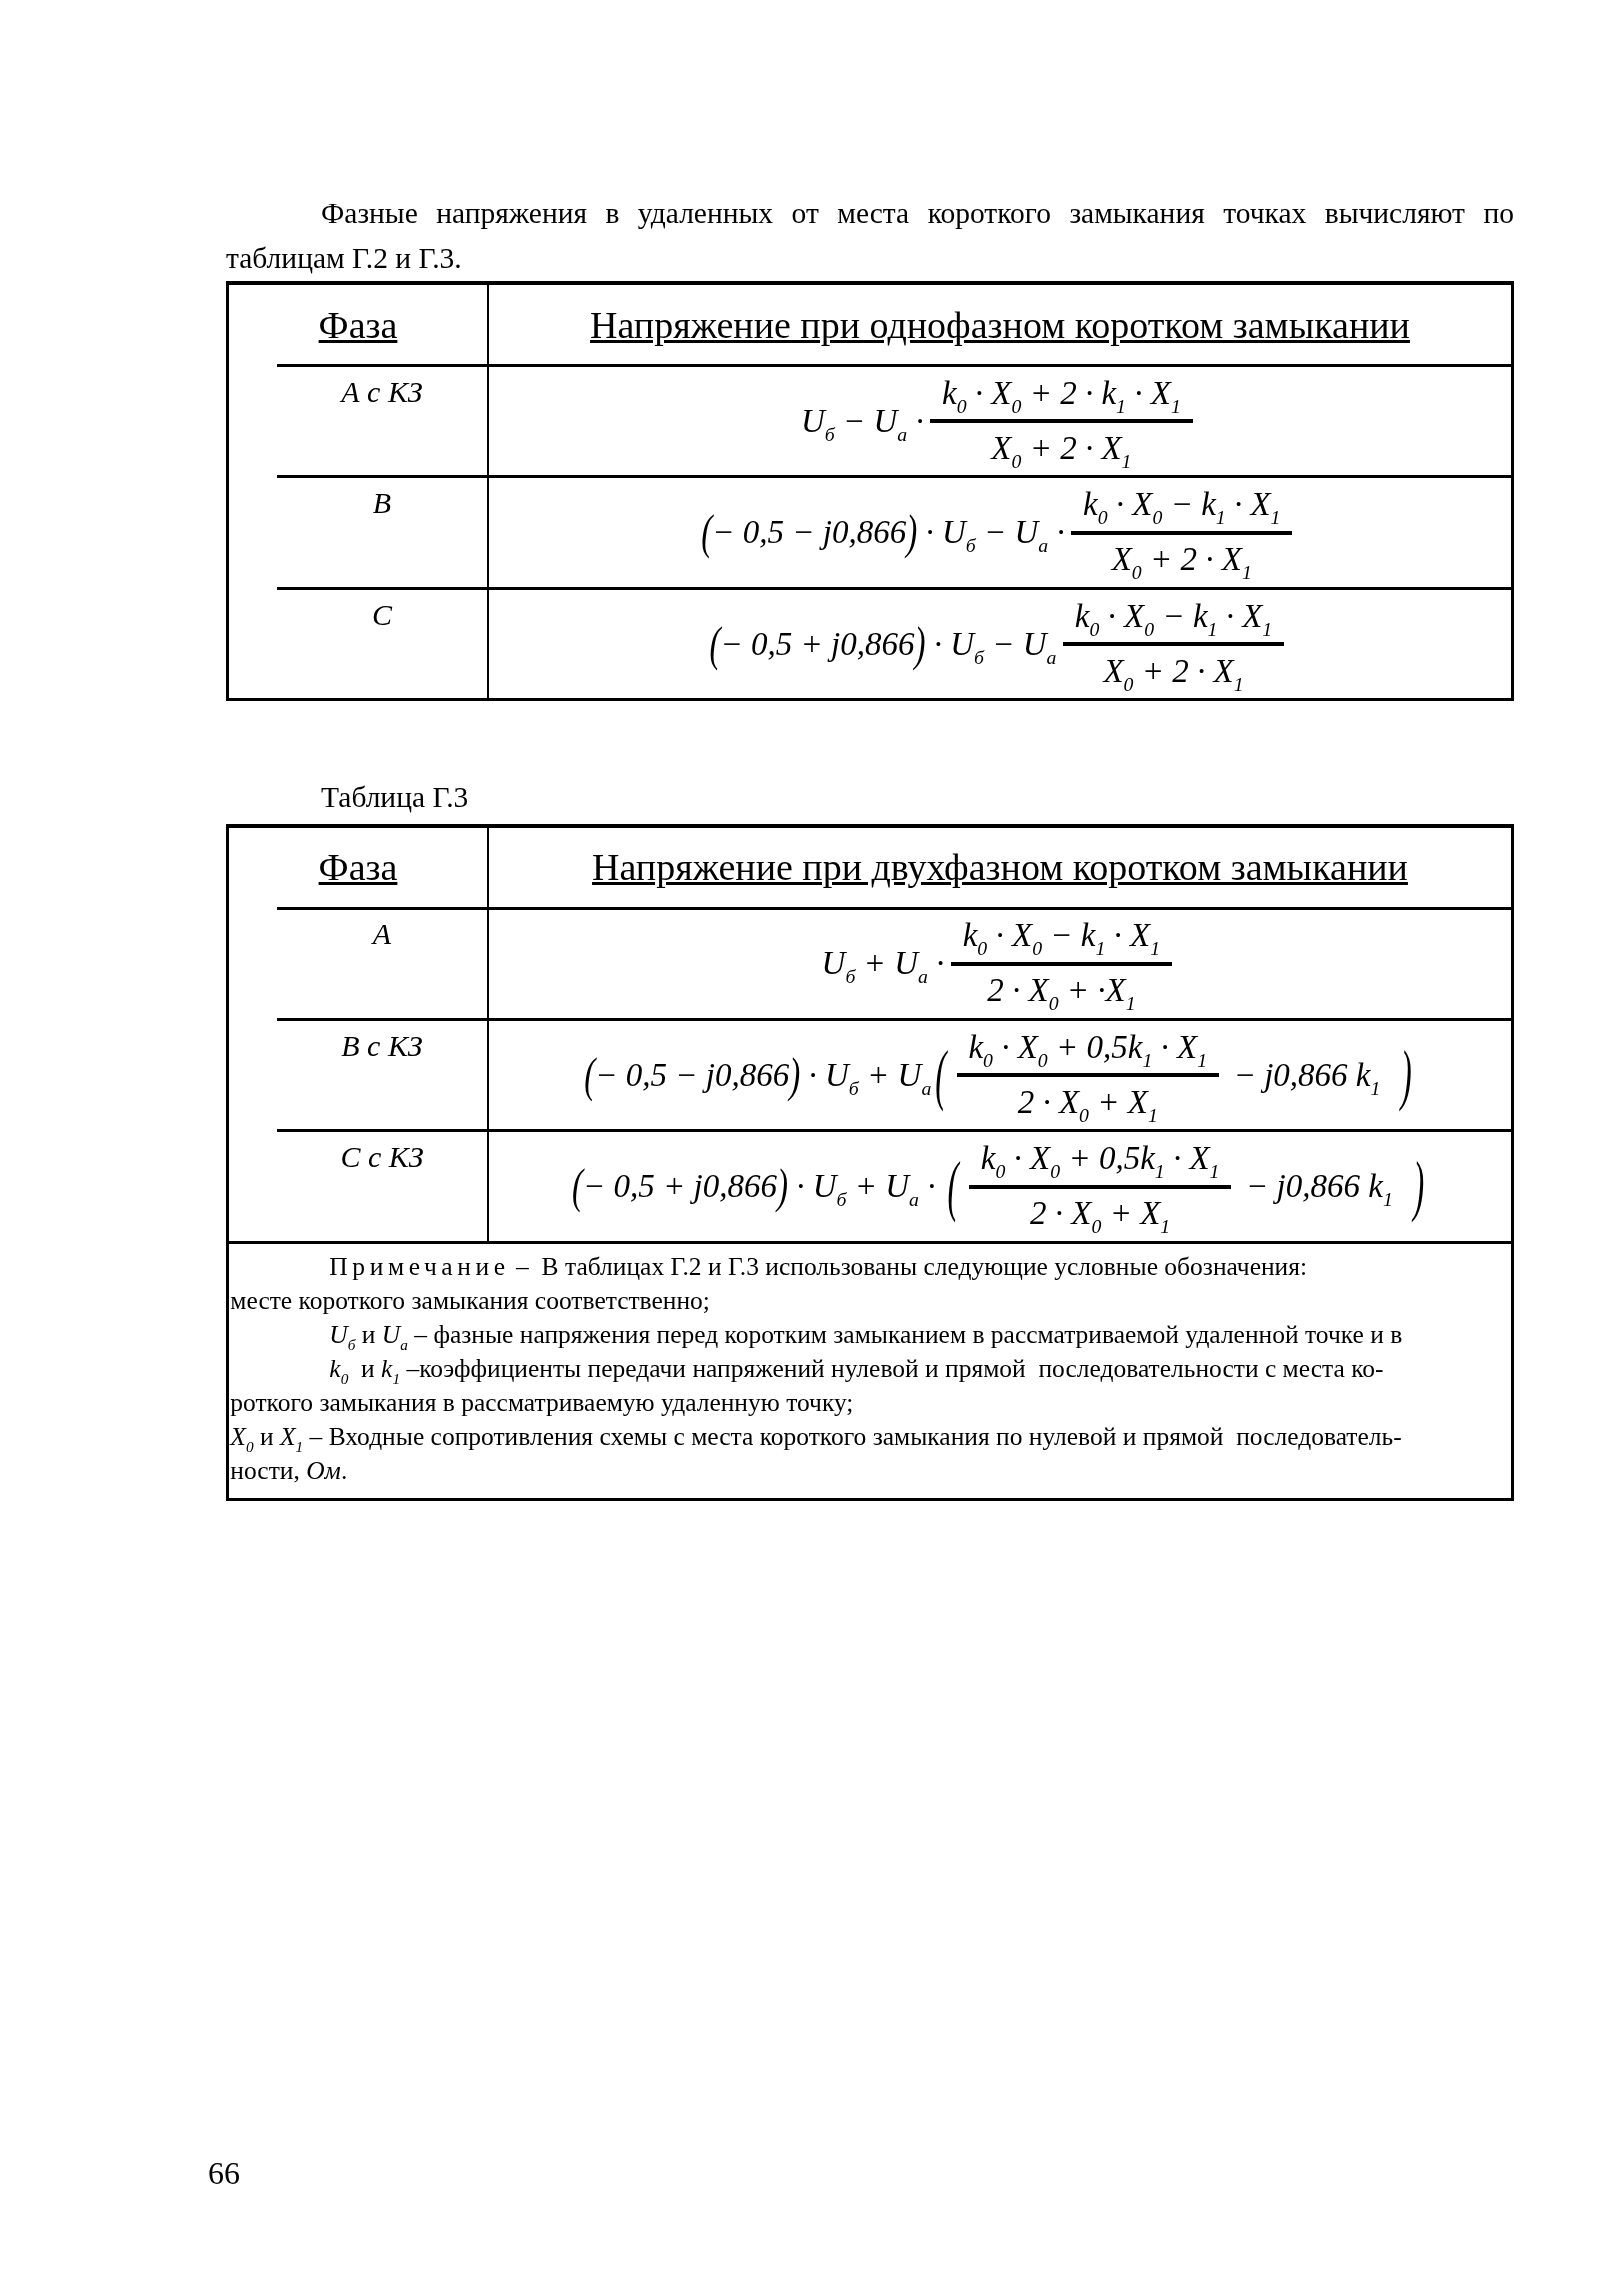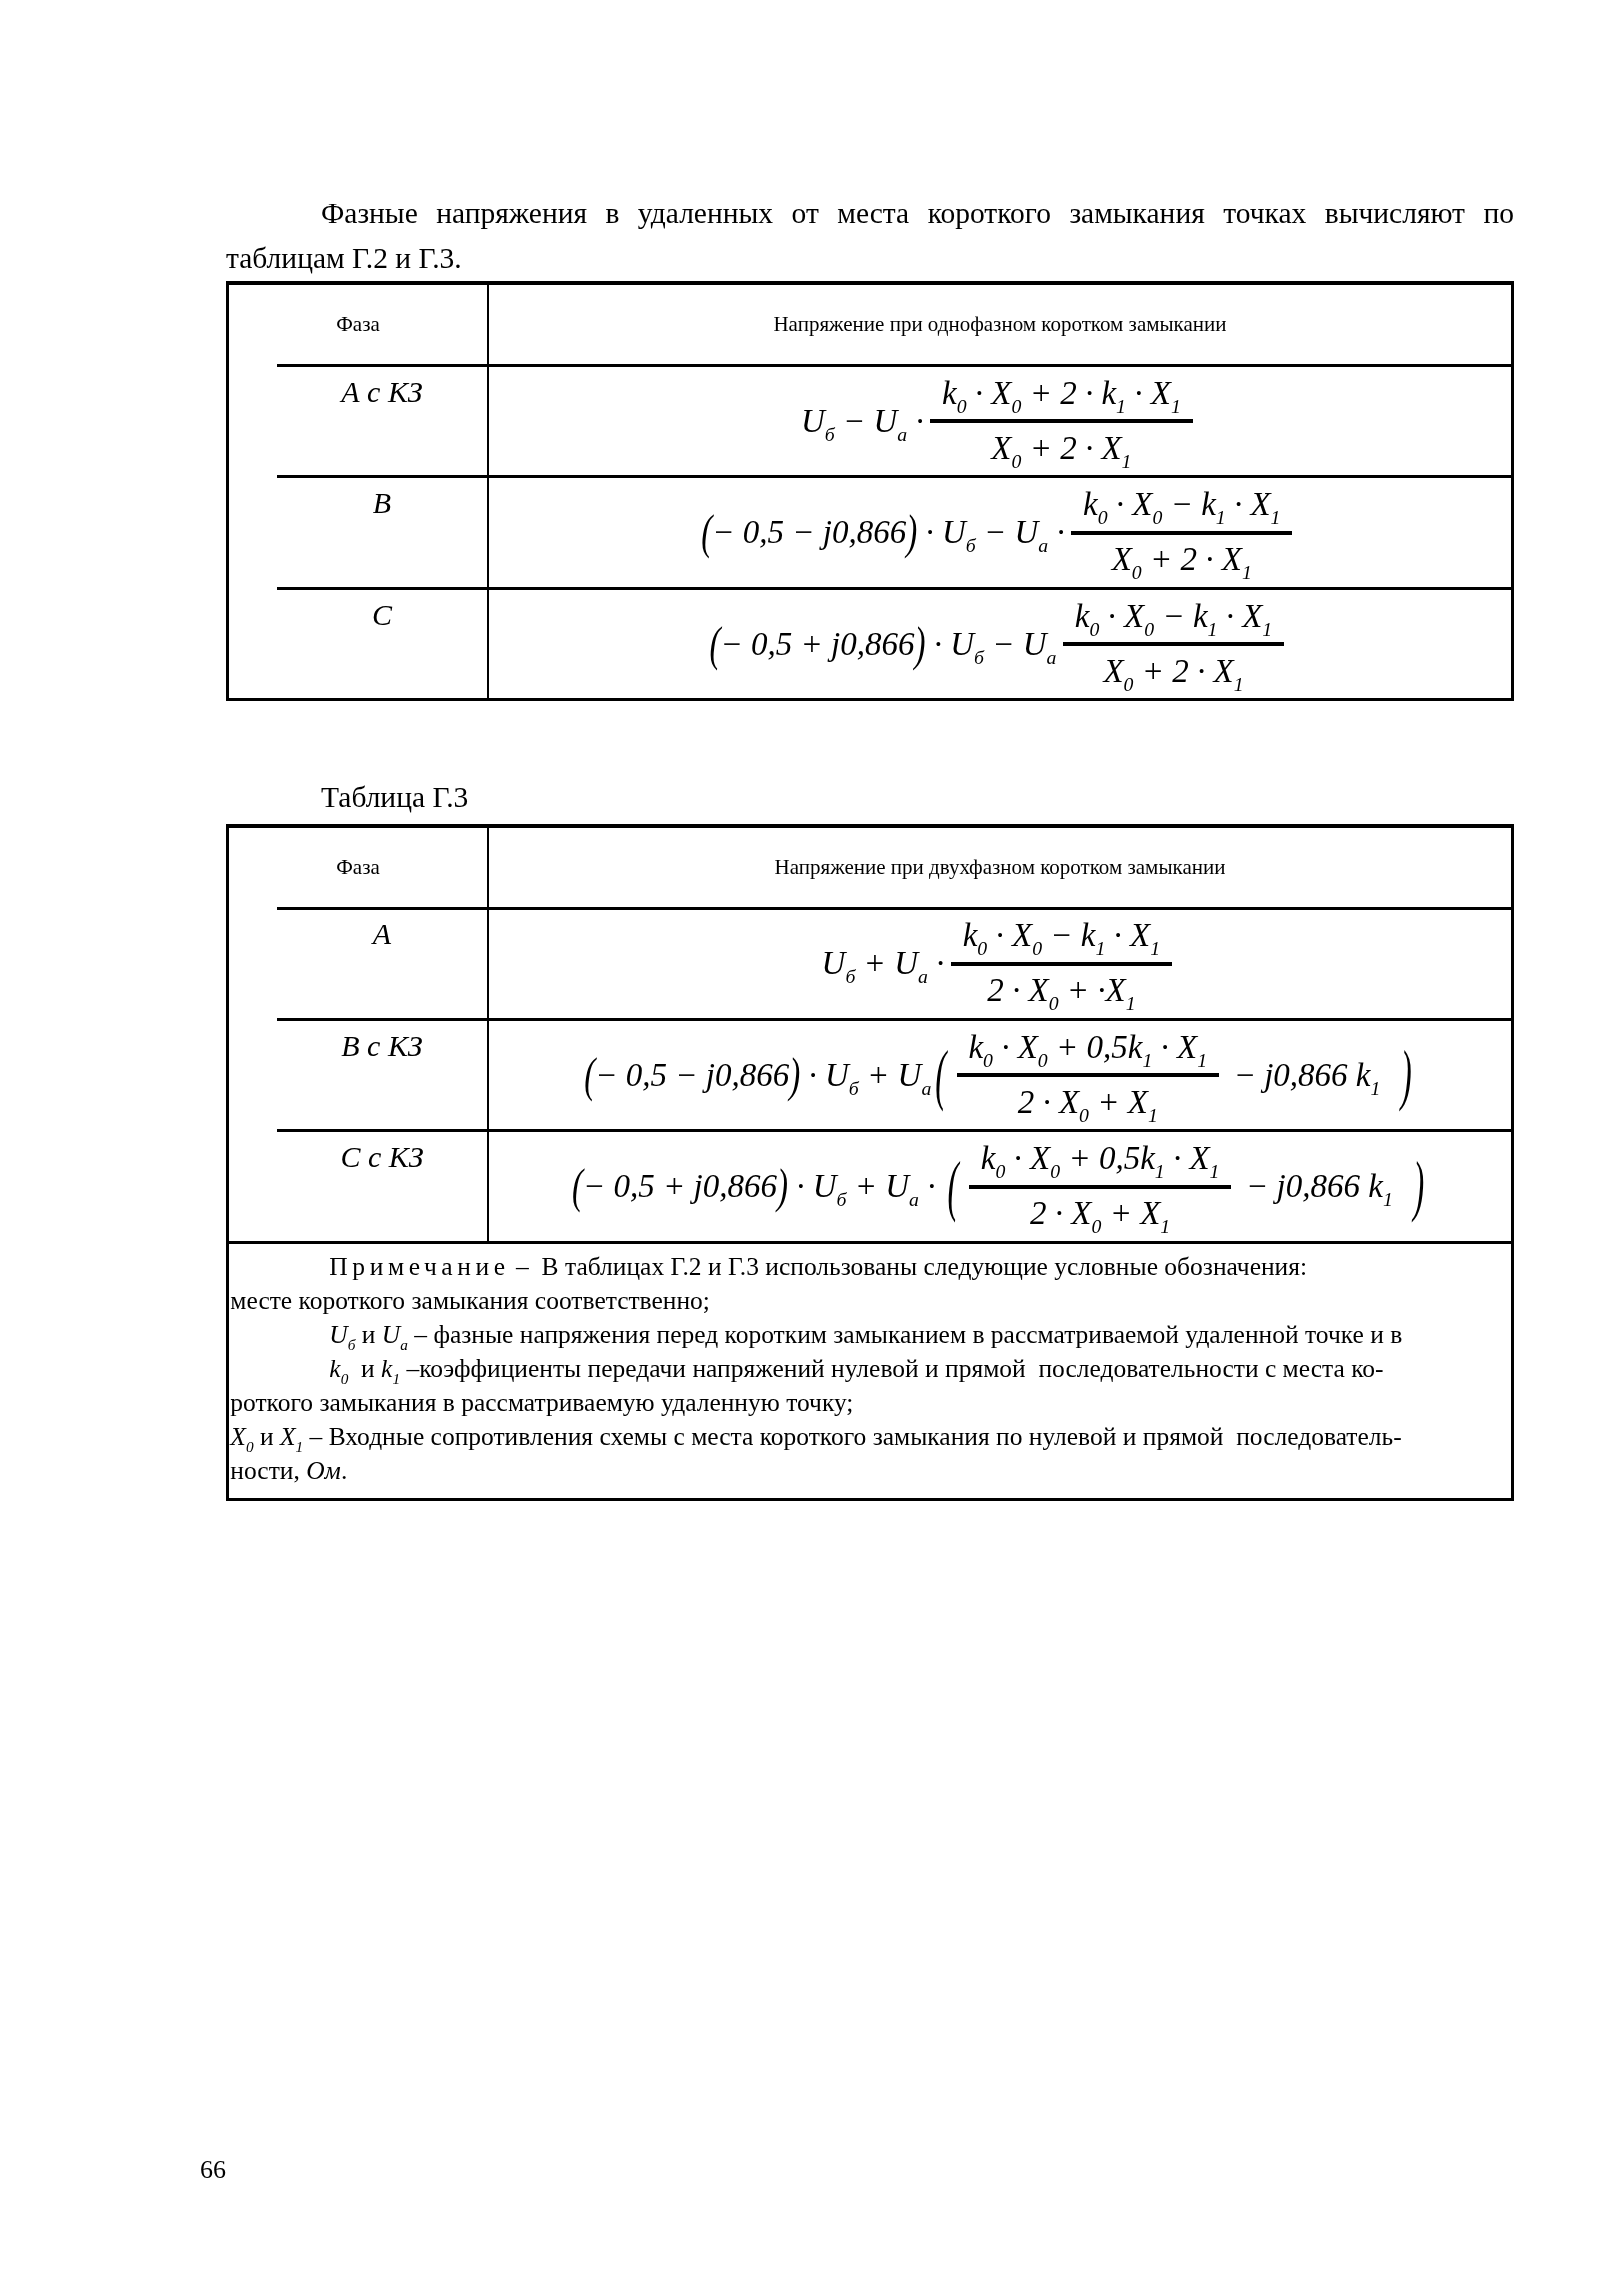--- a/index.html
+++ b/index.html
@@ -32,22 +32,23 @@
     display: grid;
     grid-template-columns: 260px 1fr;
     border: 3.9px solid #000;
     border-top-width: 4.6px;
   }
   .cell { box-sizing: border-box; }
   .cell.c1 { border-right: 2.6px solid #000; }
   .cell.h {
     min-height: 79px;
     display: flex; align-items: center; justify-content: center;
-    font-size: 21px;
+    font-size: 38px;
     text-align: right;
+    text-decoration: underline;
   }
   .cell.body { border-top: 3.9px solid #000; }
   .cell.phase {
     display: flex; justify-content: center; align-items: flex-start;
     padding-top: 7.9px;
     font-size: 30px;
     font-style: italic;
     margin-left: 48px;
   }
   .cell.formula {
@@ -88,22 +89,22 @@
     border-top: 3.9px solid #000;
     font-size: 25.5px;
     line-height: 34px;
     padding: 6.5px 5.2px 9.2px 1.3px;
   }
   .note-line { white-space: pre; }
   .note-line.indent { padding-left: 99px; }
   .note-title { letter-spacing: 4.6px; }
   .pagenum {
     position: absolute;
-    left: 200px; top: 2155px;
-    font-size: 26px;
+    left: 208px; top: 2155px;
+    font-size: 32px;
   }
 </style>
 </head>
 <body>
 
 <div class="content">
 
   <p class="intro">Фазные напряжения в удаленных от места короткого замыкания точках вычисляют по таблицам Г.2 и Г.3.</p>
 
 

